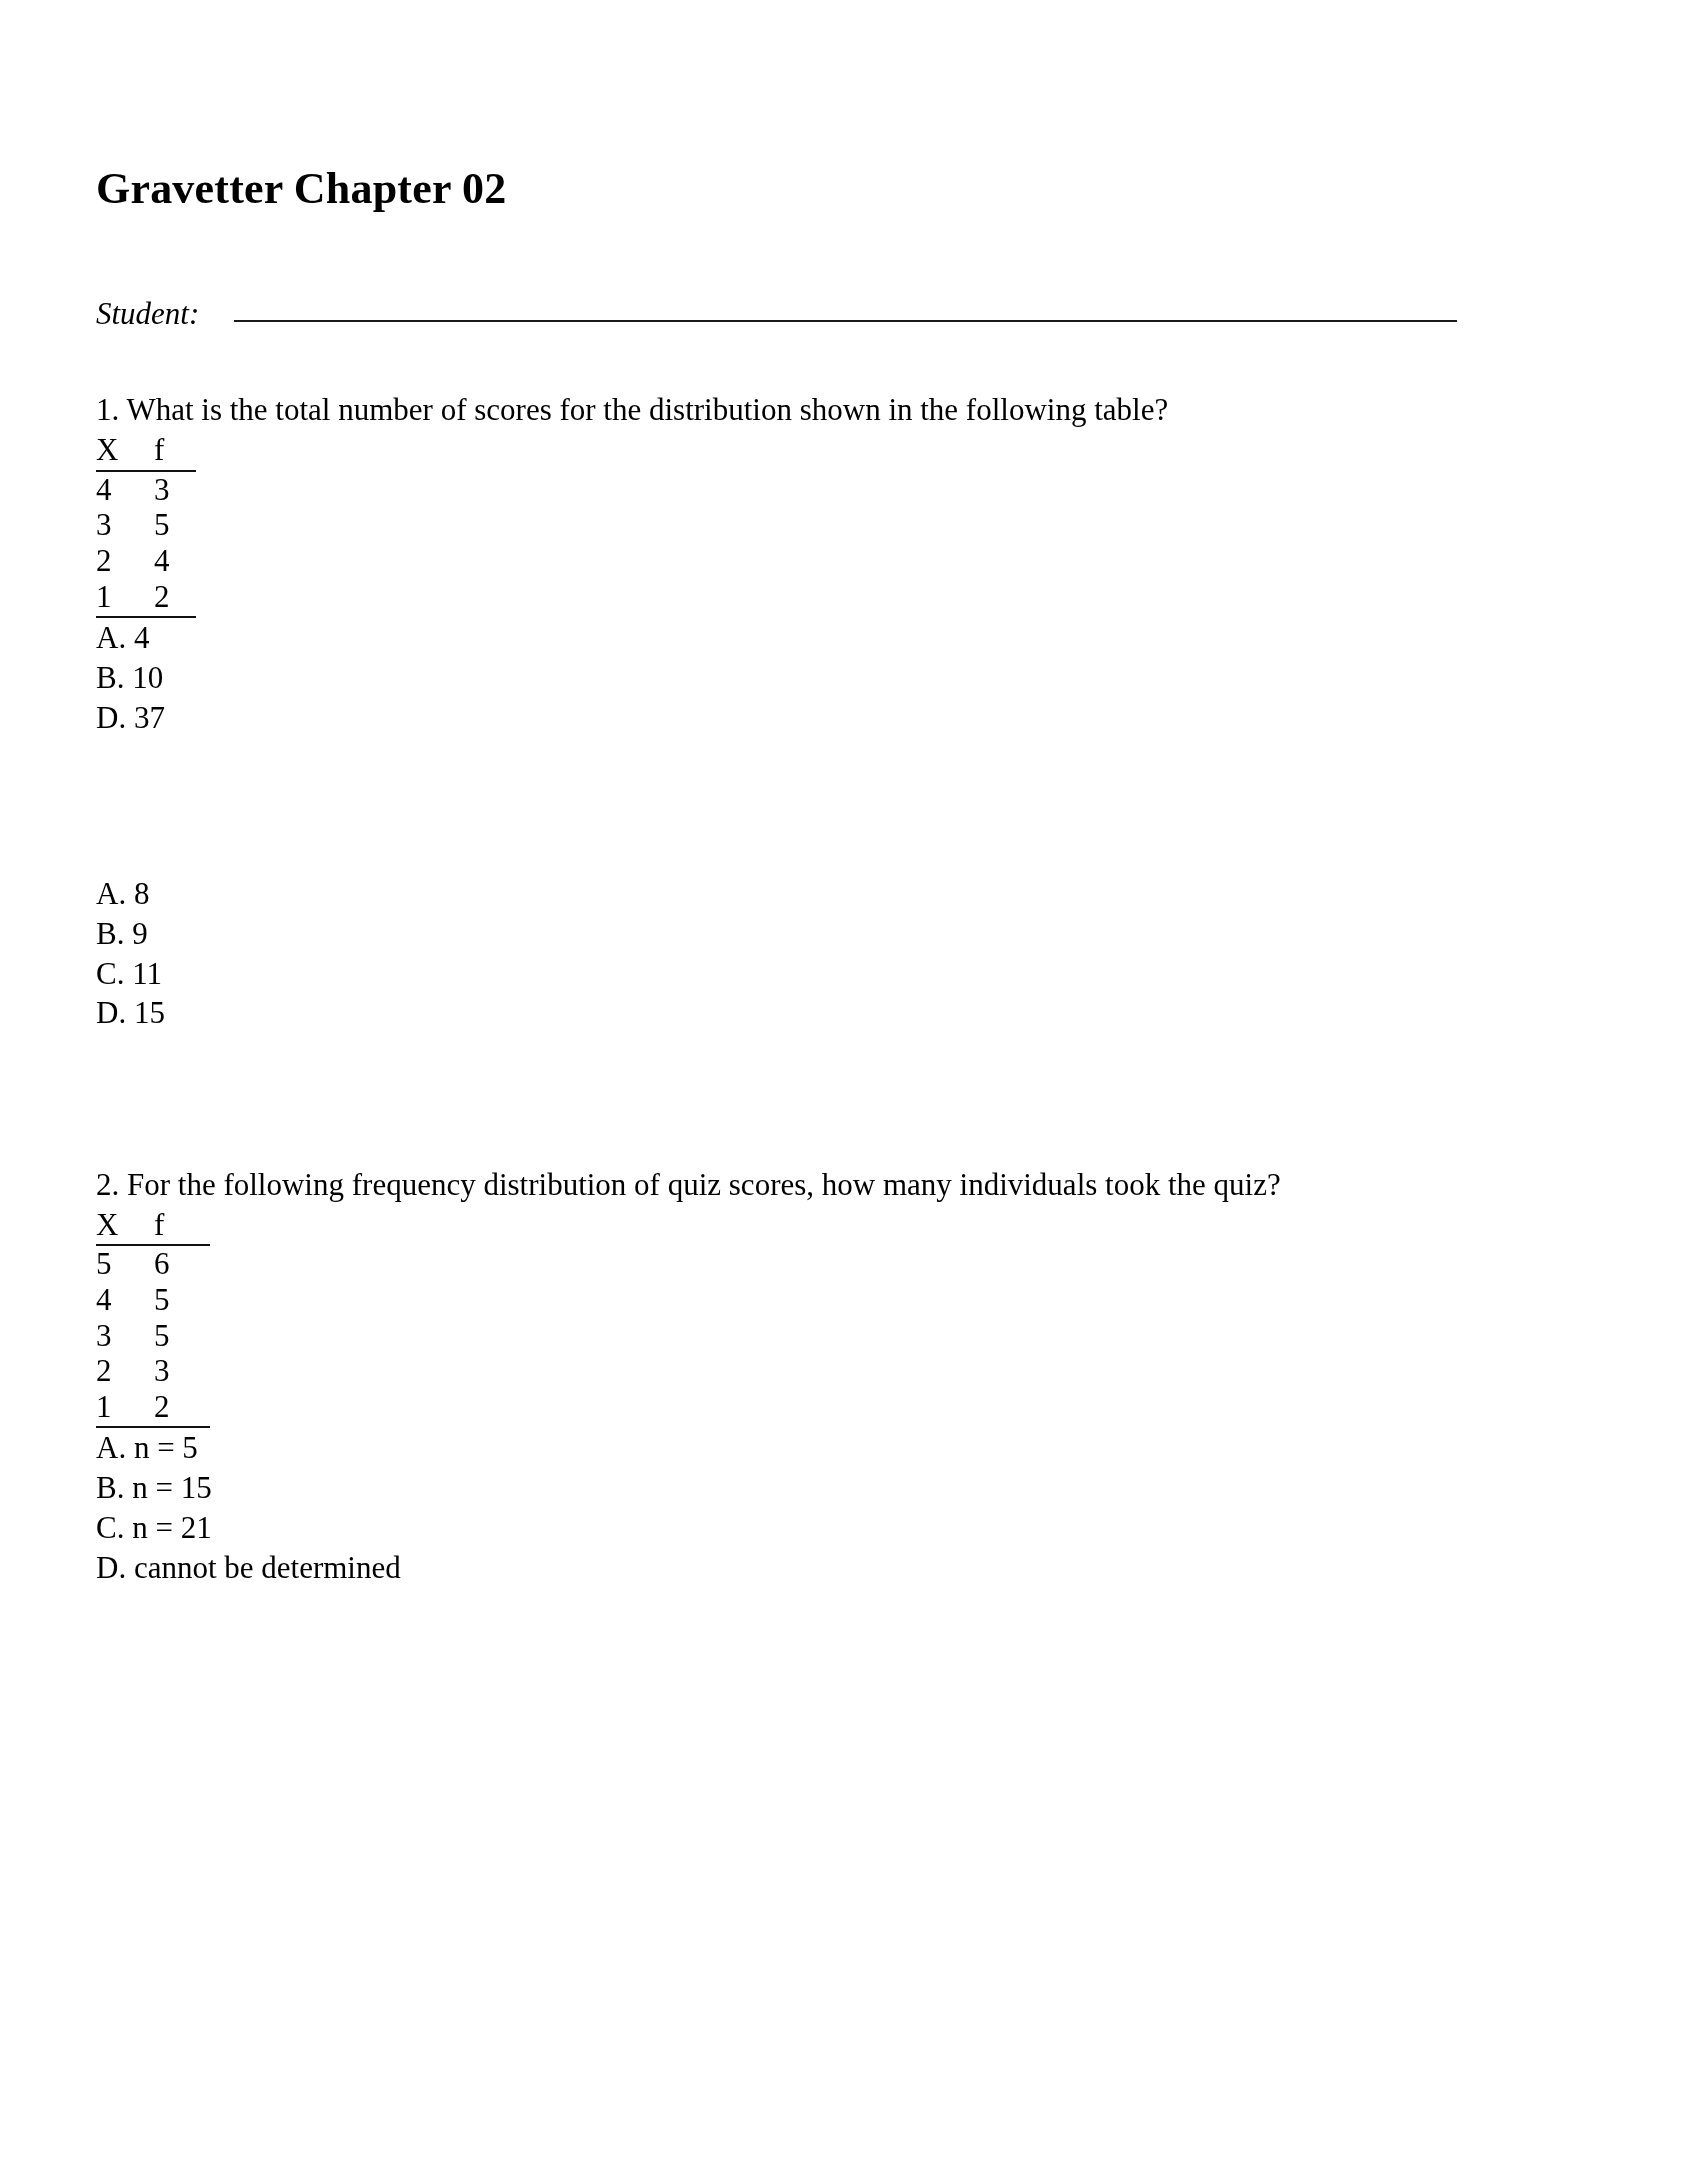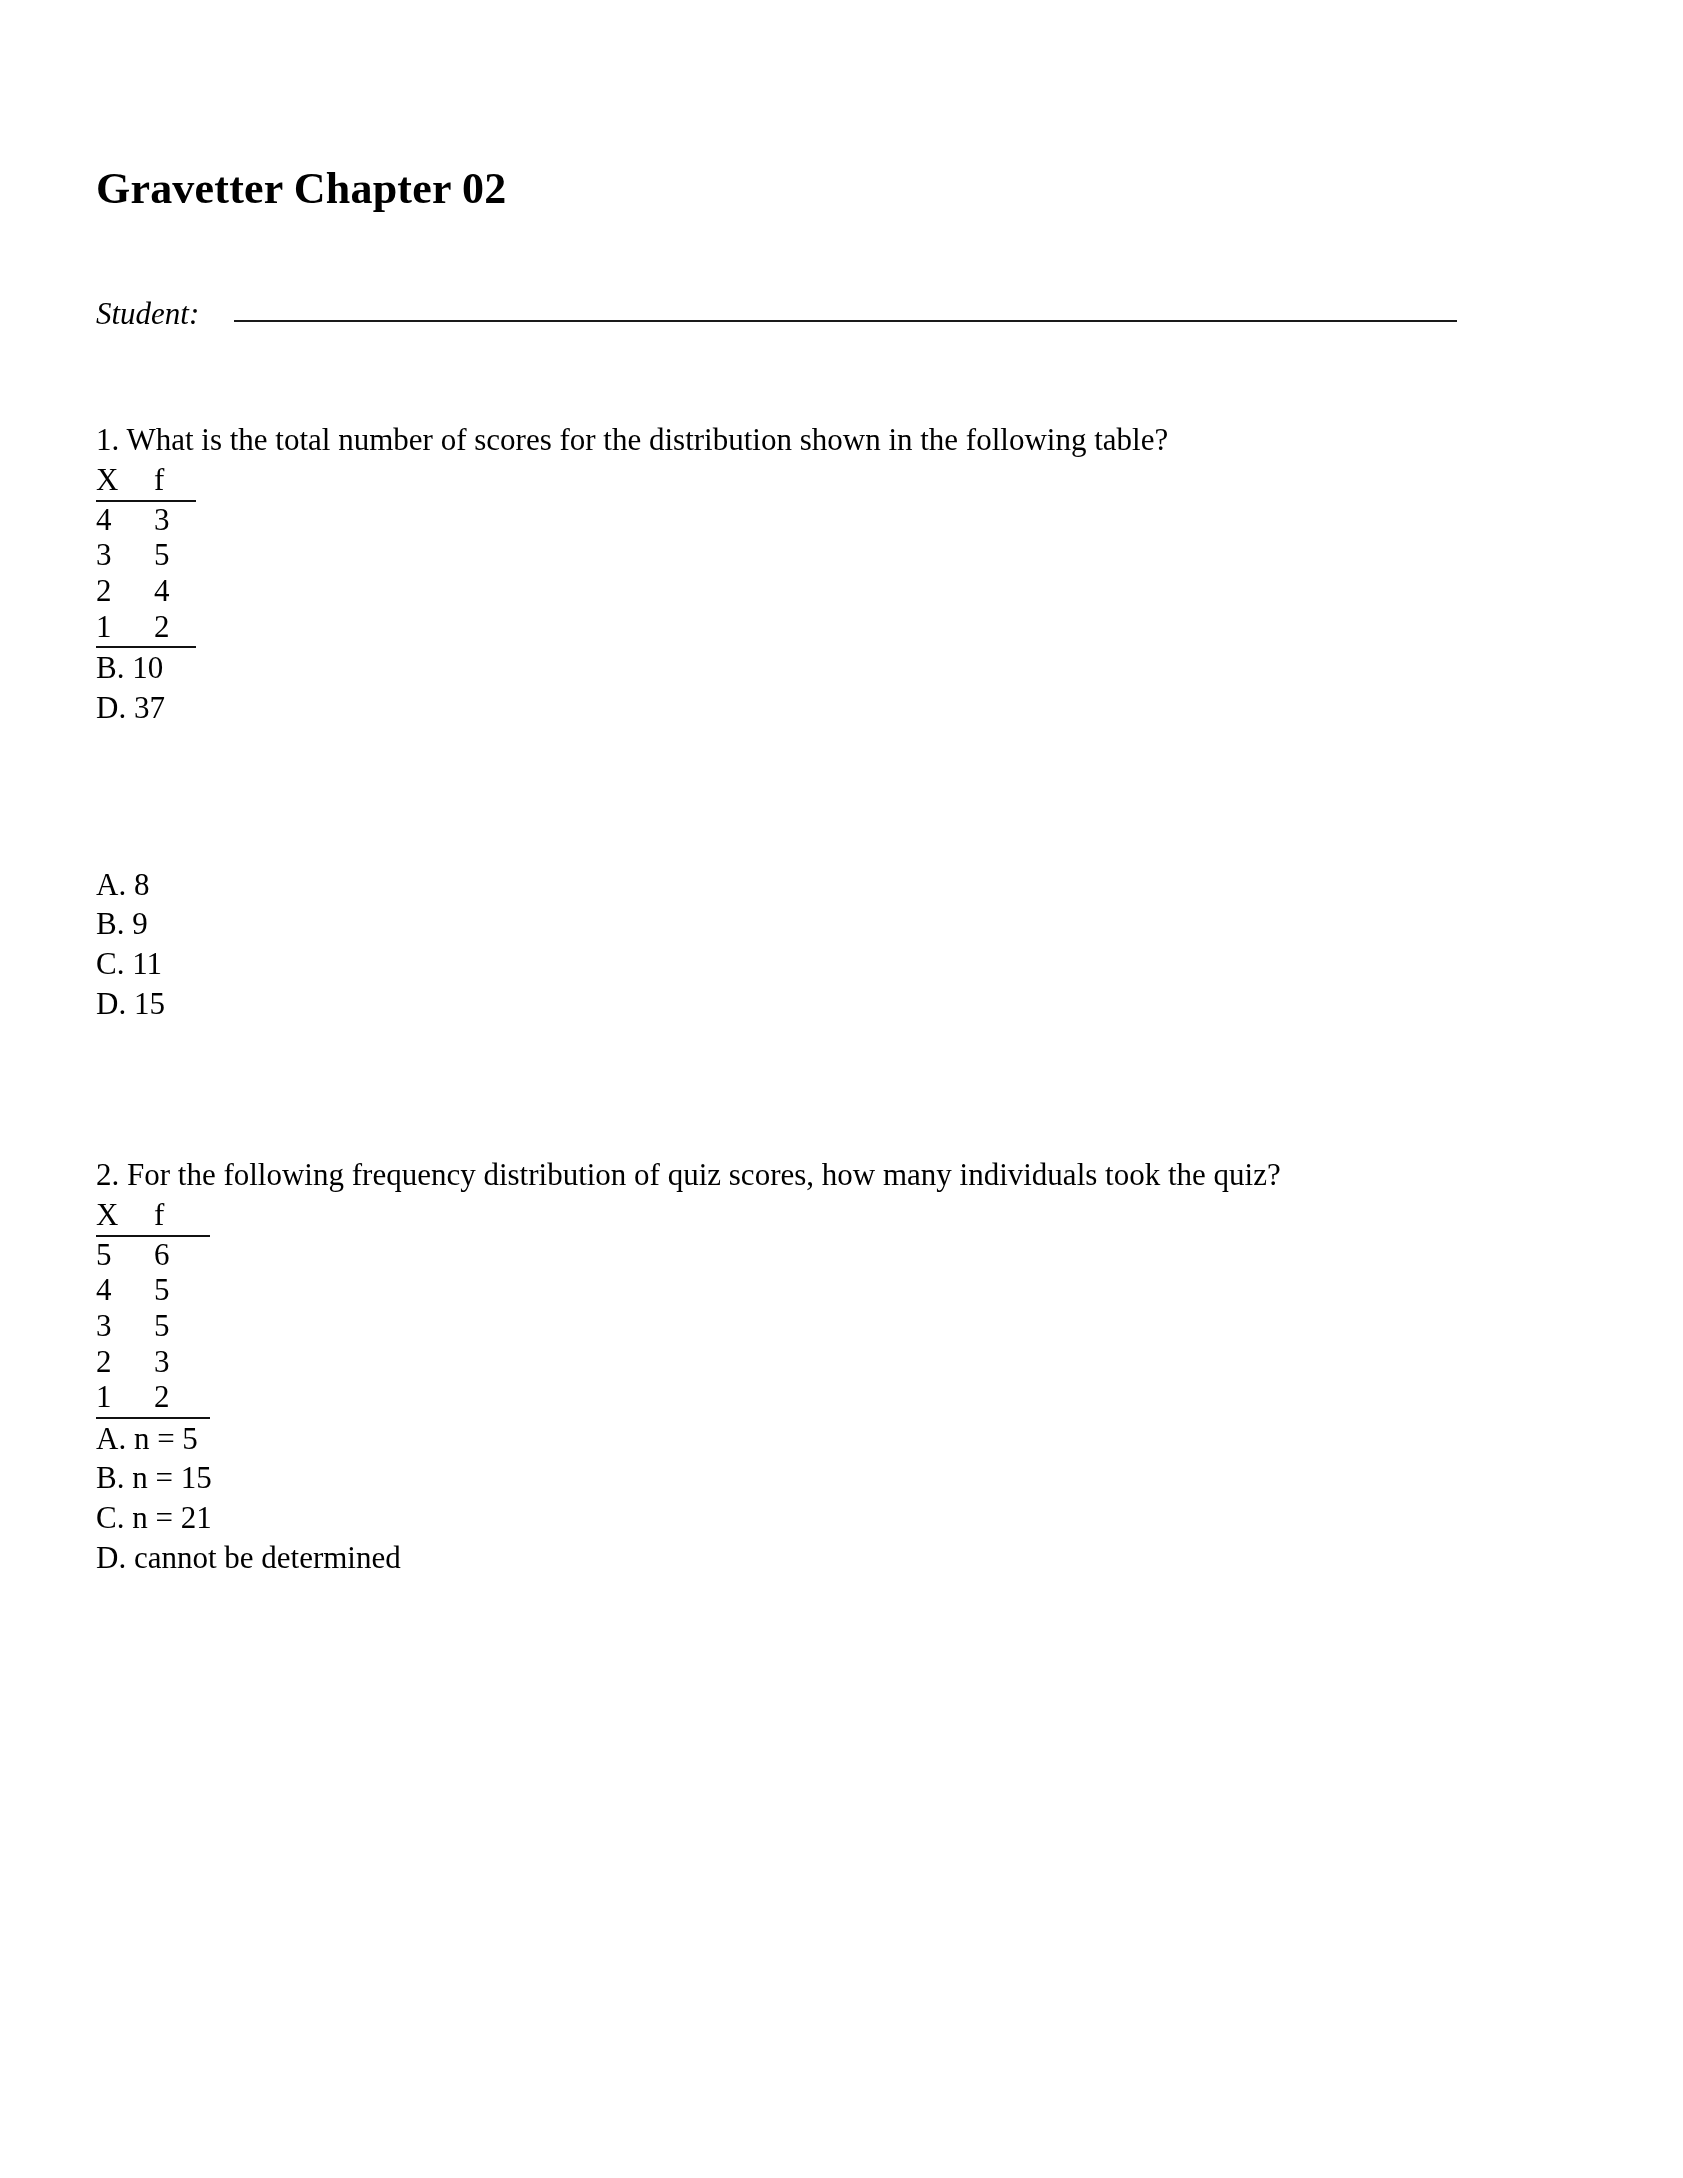--- a/index.html
+++ b/index.html
@@ -62,21 +62,21 @@
     flex: 1 1 auto;
     margin-left: 4px;
     border-bottom: 2.5px solid #1a1a1a;
     height: 1px;
     position: relative;
     top: -2px;
   }
 
   
   .question {
-    margin-top: 91px;
+    margin-top: 61px;
   }
   .question.q2 { margin-top: 137px; }
   .question.q3 { margin-top: 132px; }
 
   .q-text {
     font-size: 31px;
     line-height: 1.28;
     width: 1429px;
     text-align: left;
     margin: 0;
@@ -168,20 +168,21 @@
             <td class="col-f">4</td>
           </tr>
           <tr class="last-row">
             <td class="col-x">1</td>
             <td class="col-f">2</td>
           </tr>
         </tbody>
       </table>
 
       <ul class="options">
+        <li>A. 4</li>
         <li>B. 10</li>
         <li>D. 37</li>
       </ul>
     </div>
 
     <div class="question q2">
 
       <ul class="options">
         <li>A. 8</li>
         <li>B. 9</li>

